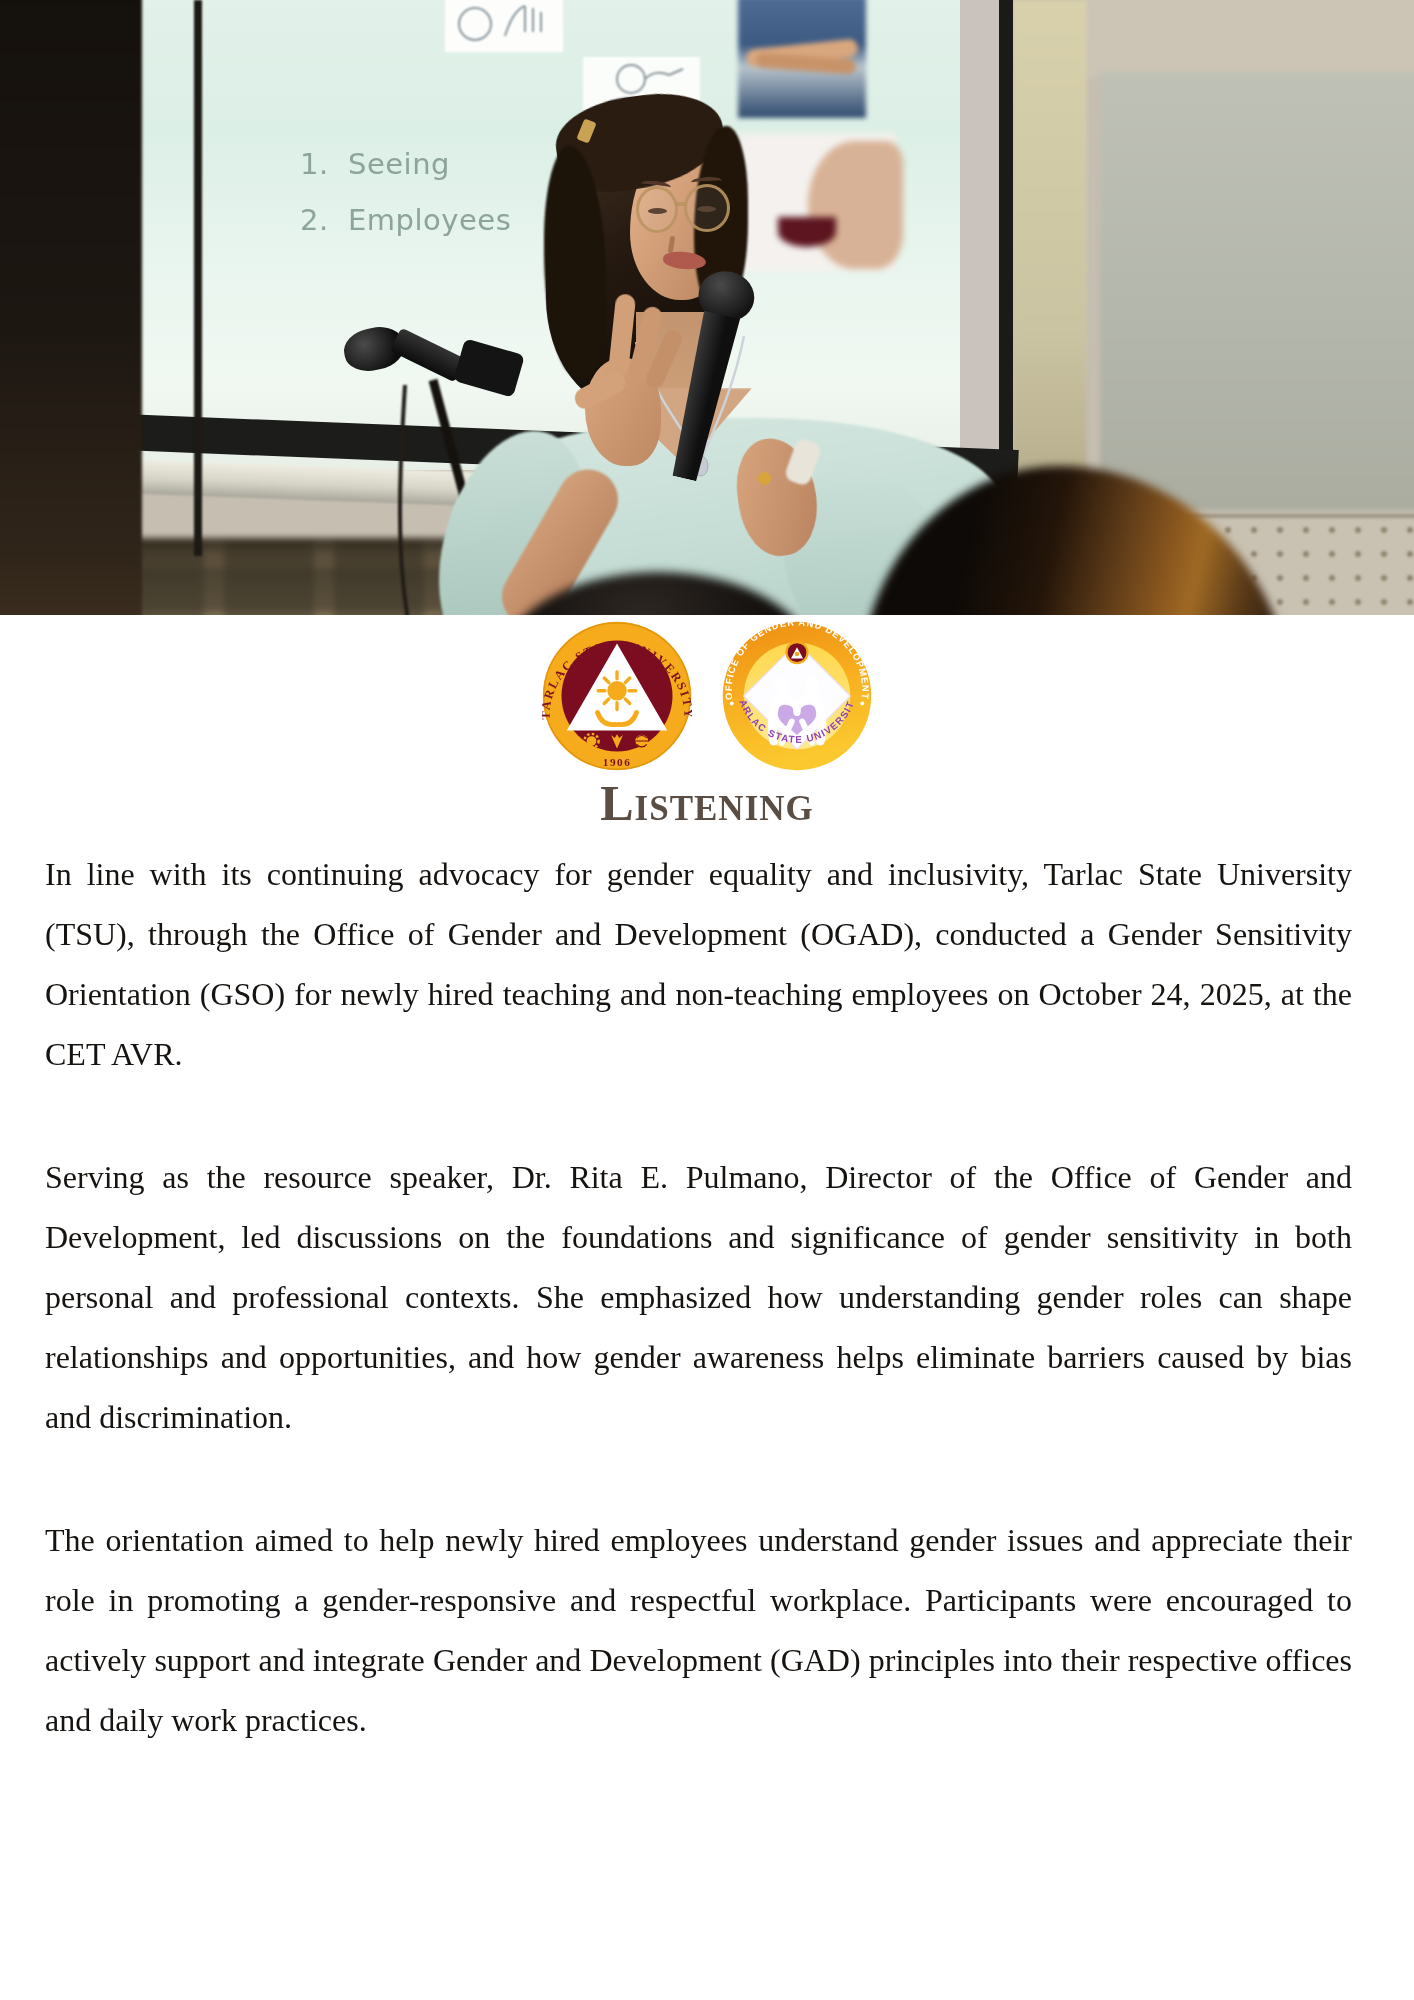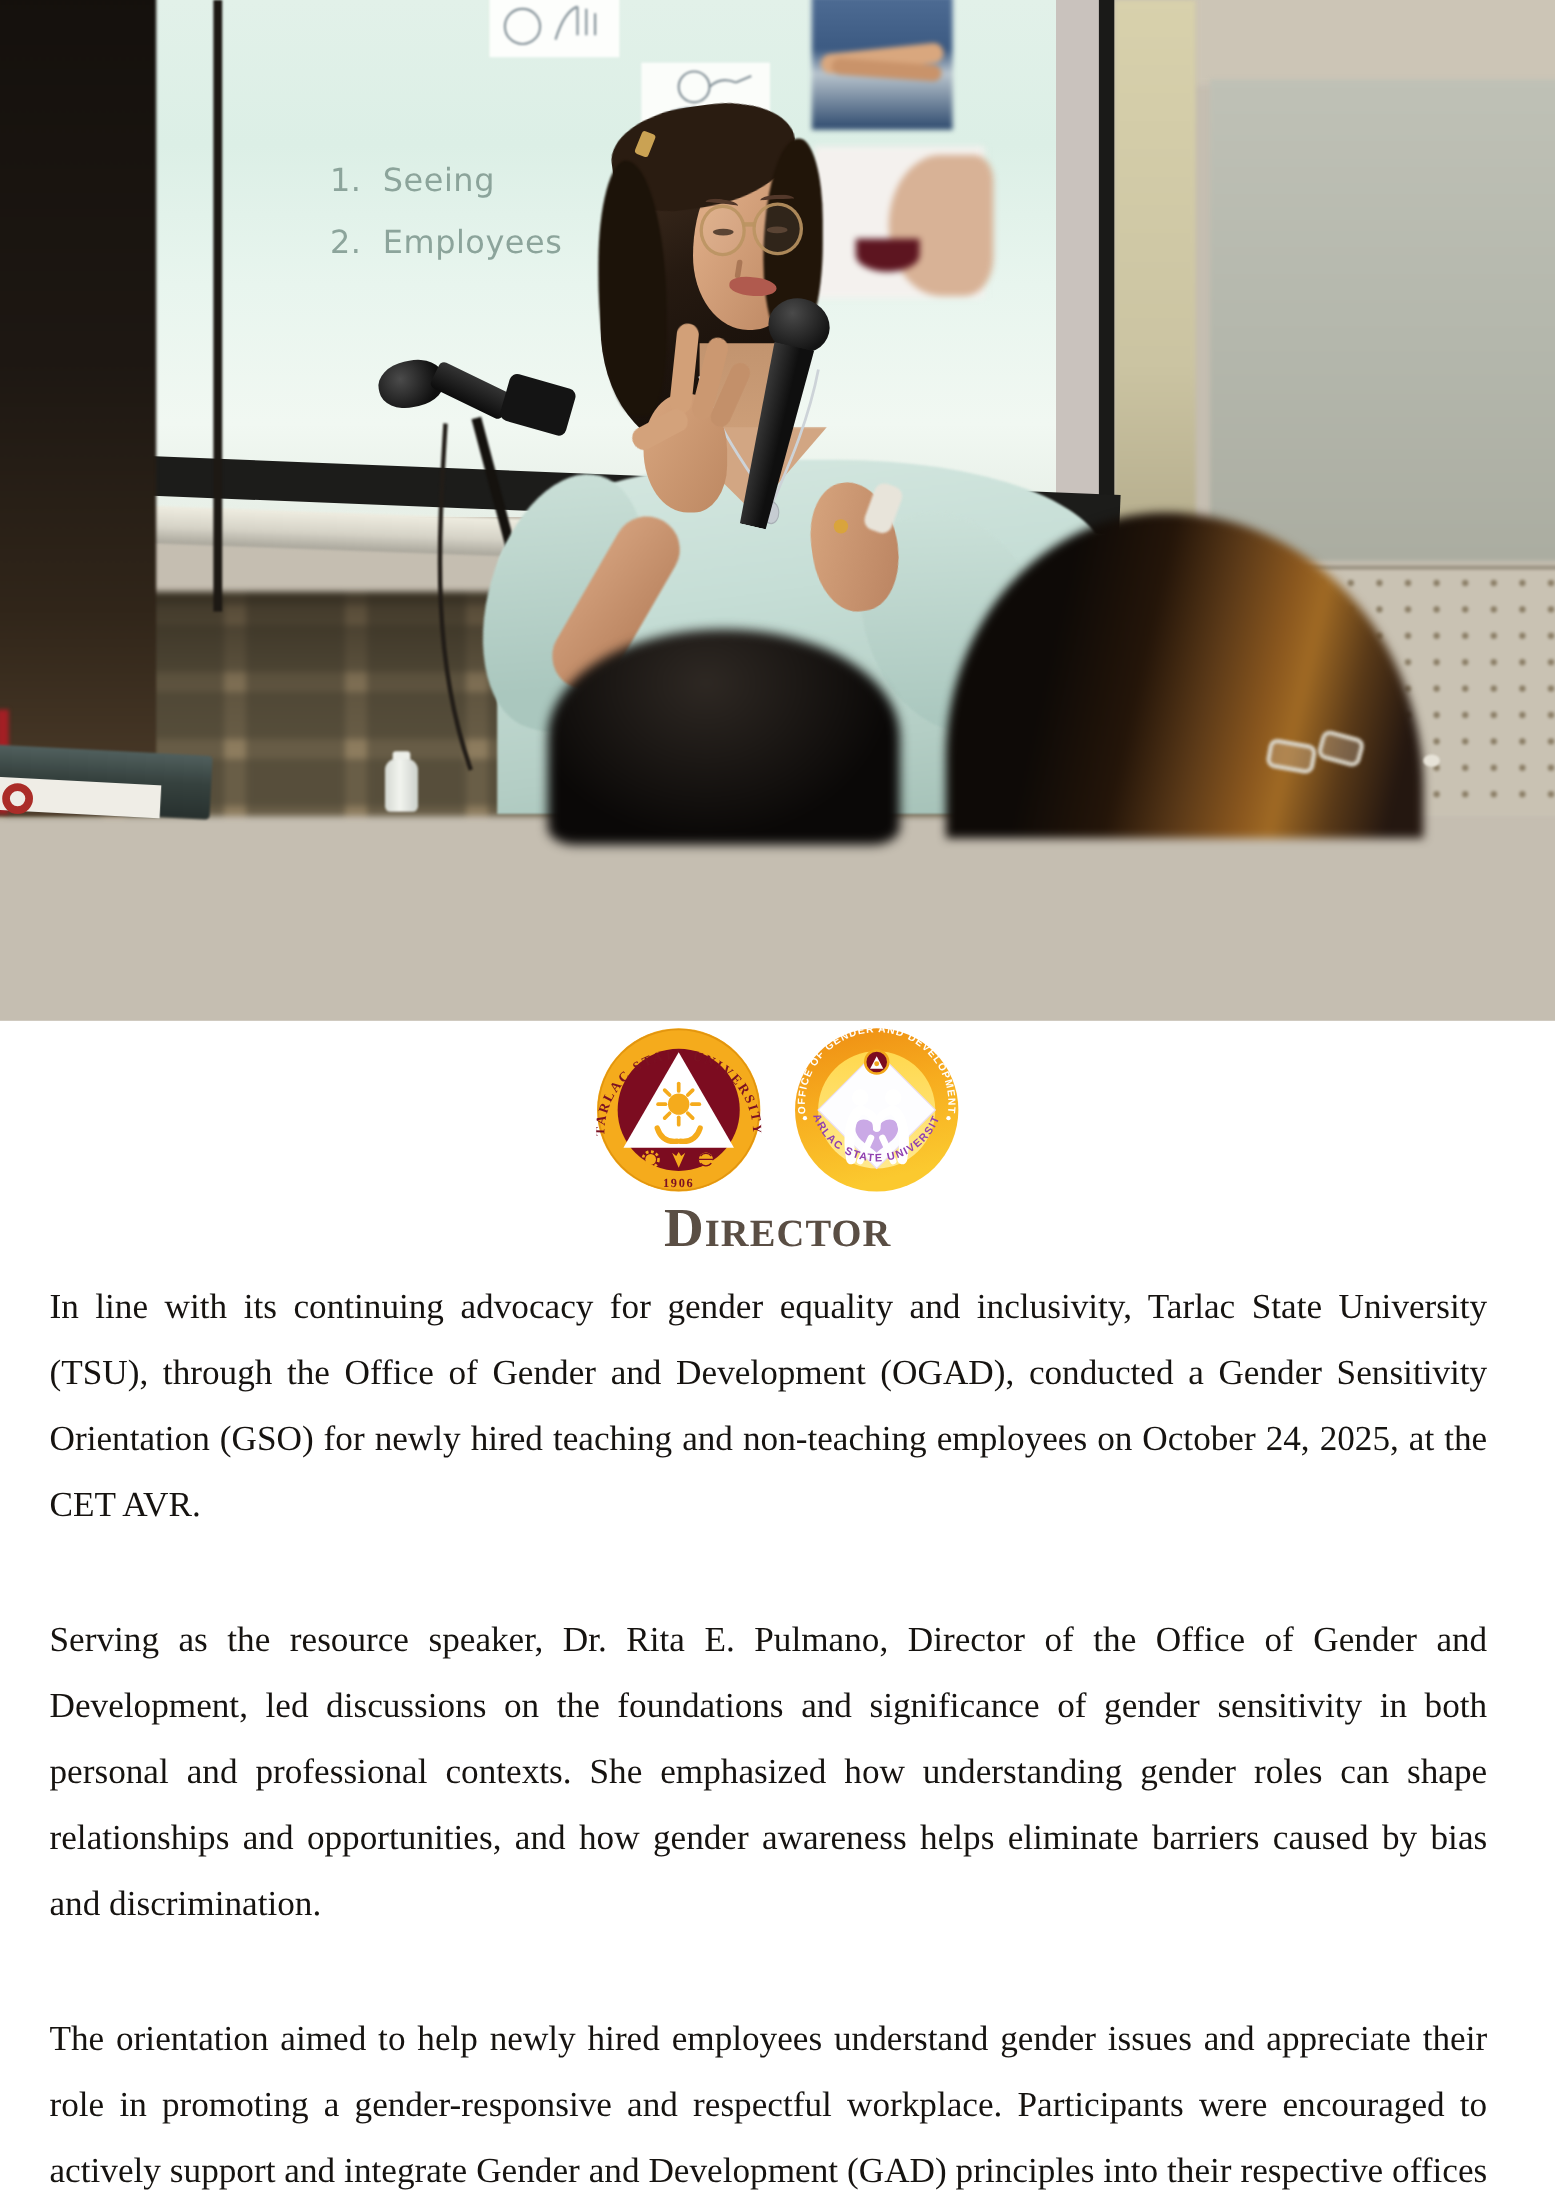--- a/index.html
+++ b/index.html
@@ -2,21 +2,21 @@
 <html><head>
 <meta charset="utf-8">
 <style>
   * { margin:0; padding:0; box-sizing:border-box; }
   html,body { background:#ffffff; }
   .page { position:relative; width:1414px; height:2000px; background:#fff; overflow:hidden;
           font-family:"Liberation Serif", serif; }
   .ab { position:absolute; }
 
   
-  .photo { position:relative; width:1414px; height:928px; overflow:hidden; background:#c5beb1; }
+  .photo { position:relative; width:1414px; height:615px; overflow:hidden; background:#c5beb1; }
 
   
   .wall-right   { left:1000px; top:0; width:414px; height:736px; background:#c5beb1; }
   .wall-topband { left:1085px; top:-6px; width:335px; height:84px; background:#ccc5b6; filter:blur(3px); }
   .wall-board   { left:1100px; top:72px; width:320px; height:438px;
                   background:linear-gradient(180deg,#bfc1b6 0%,#b4b7ac 55%,#abada1 100%); filter:blur(2px); }
   .wall-strip   { left:1013px; top:0; width:74px; height:736px;
                   background:linear-gradient(180deg,#d8d1ac 0%,#cbc4a2 45%,#a89f80 80%,#6b5f46 100%); filter:blur(2px); }
   .wall-perf    { left:1085px; top:514px; width:335px; height:228px; border-top:4px solid #9d9584;
                   background-color:#c9c2b3;
@@ -371,20 +371,20 @@
         </text>
         <text font-family="'Liberation Sans',sans-serif" font-size="13" font-weight="bold" fill="#9040b0" letter-spacing="1.8">
           <textPath href="#ogadBot" startOffset="50%" text-anchor="middle">TARLAC STATE UNIVERSITY</textPath>
         </text>
         <circle cx="13" cy="110" r="2.6" fill="#ffffff"></circle>
         <circle cx="187" cy="110" r="2.6" fill="#ffffff"></circle>
       </svg>
     </div>
 
     <h1 class="title">
-      <span>Director</span>
+      <span>Listening</span>
     </h1>
 
     <p>In line with its continuing advocacy for gender equality and inclusivity, Tarlac State University (TSU), through the Office of Gender and Development (OGAD), conducted a Gender Sensitivity Orientation (GSO) for newly hired teaching and non-teaching employees on October 24, 2025, at the CET AVR.</p>
     <p>Serving as the resource speaker, Dr. Rita E. Pulmano, Director of the Office of Gender and Development, led discussions on the foundations and significance of gender sensitivity in both personal and professional contexts. She emphasized how understanding gender roles can shape relationships and opportunities, and how gender awareness helps eliminate barriers caused by bias and discrimination.</p>
     <p>The orientation aimed to help newly hired employees understand gender issues and appreciate their role in promoting a gender-responsive and respectful workplace. Participants were encouraged to actively support and integrate Gender and Development (GAD) principles into their respective offices and daily work practices.</p>
   </div>
 </div>
 
 </body></html>

